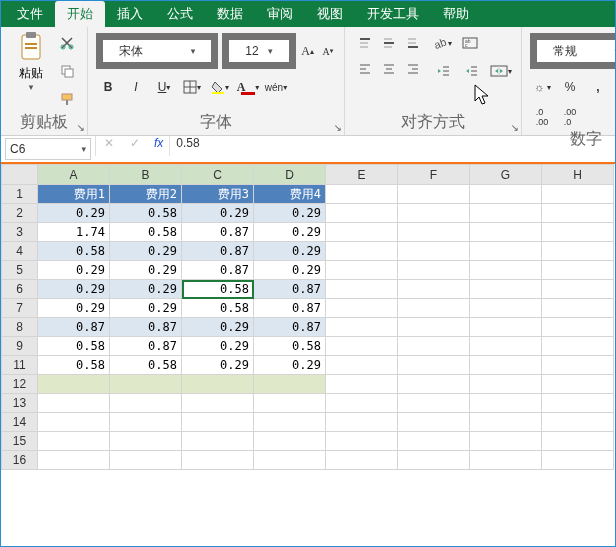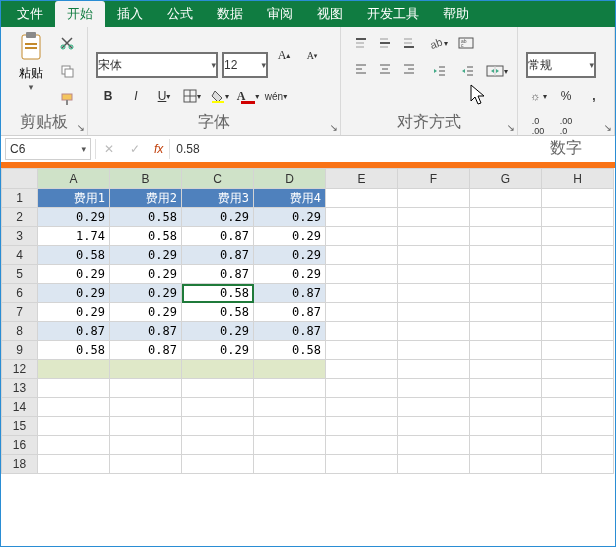--- a/index.html
+++ b/index.html
@@ -56,37 +56,37 @@
     padding-bottom: 2px;
   }
   .group-body { flex: 1; display:flex; align-items:flex-start;}
   .paste-big {
     display:flex; flex-direction:column; align-items:center; width:44px;
   }
   svg { display:block; }
   .font-controls { display:flex; flex-direction:column; gap:6px; padding-top:2px;}
   .row { display:flex; align-items:center; gap:4px;}
   .combo {
-    border:2px solid #737373; background:#fff; height:22px; display:flex; align-items:center; padding:0 0; font-size:12px; color:#333;margin-top:19px;
+    border:7px solid #737373; background:#fff; height:22px; display:flex; align-items:center; padding:0 16px; font-size:12px; color:#333;
   }
   .combo .dd { margin-left:auto; color:#555; font-size:9px;}
   .sq { width:22px; height:22px; border:1px solid transparent; display:flex; align-items:center; justify-content:center; color:#333;}
   .align-grid { display:grid; grid-template-columns:repeat(3,22px); grid-template-rows:repeat(2,24px); gap:2px; }
   .num-col { display:flex; flex-direction:column; gap:6px; padding-top:2px;}
   .launcher { position:absolute; right:2px; bottom:2px; font-size:10px; color:#666;}
   
   .formula-bar {
-    display:flex; align-items:center; border-bottom:6px solid #f97316; height:26px; background:#fff;
+    display:flex; align-items:flex-start; border-bottom:2px solid #f97316; height:26px; background:#fff;
   }
   .name-box {
     width:76px; border:1px solid #cfcfcf; margin:2px 4px; height:20px; display:flex; align-items:center; padding:0 4px; font-size:12px; color:#333;
   }
   .name-box .dd{margin-left:auto; font-size:9px; color:#555;}
   .fx-btn { width:26px; text-align:center; color:#999; font-size:12px;}
-  .fx-label { font-style:italic; color:#c2410c; padding:0 6px;}
+  .fx-label { font-style:italic; color:#1d4ed8; padding:0 6px;}
   .formula-input { flex:1; padding:0 6px; color:#333; font-size:12px;}
   .vline{width:1px;background:#e0e0e0;height:20px;}
   
   .grid-wrap { overflow:auto; height: calc(547px - 26px - 108px - 26px - 2px); }
   table.sheet { border-collapse:collapse; table-layout:fixed; }
   .sheet th, .sheet td {
     border:1px solid #d4d4d4; font-size:12px; font-weight:normal;
     height:19px; box-sizing:border-box; overflow:hidden; white-space:nowrap;
   }
   .sheet thead th {
@@ -474,20 +474,31 @@
           <th class="rowhdr">9</th>
           <td class="data">0.58</td>
           <td class="data">0.87</td>
           <td class="data">0.29</td>
           <td class="data">0.58</td>
           <td class=""></td>
           <td class=""></td>
           <td class=""></td>
           <td class=""></td>
         </tr>
+        <tr class="band-odd">
+          <th class="rowhdr">11</th>
+          <td class="data">0.58</td>
+          <td class="data">0.58</td>
+          <td class="data">0.29</td>
+          <td class="data">0.29</td>
+          <td class=""></td>
+          <td class=""></td>
+          <td class=""></td>
+          <td class=""></td>
+        </tr>
         <tr class="row12">
           <th class="rowhdr">12</th>
           <td class="data"></td>
           <td class="data"></td>
           <td class="data"></td>
           <td class="data"></td>
           <td class=""></td>
           <td class=""></td>
           <td class=""></td>
           <td class=""></td>
@@ -529,26 +540,15 @@
           <th class="rowhdr">16</th>
           <td class=""></td>
           <td class=""></td>
           <td class=""></td>
           <td class=""></td>
           <td class=""></td>
           <td class=""></td>
           <td class=""></td>
           <td class=""></td>
         </tr>
-        <tr class="">
-          <th class="rowhdr">18</th>
-          <td class=""></td>
-          <td class=""></td>
-          <td class=""></td>
-          <td class=""></td>
-          <td class=""></td>
-          <td class=""></td>
-          <td class=""></td>
-          <td class=""></td>
-        </tr>
       </tbody>
     </table>
 </div>
 
 </body></html>

